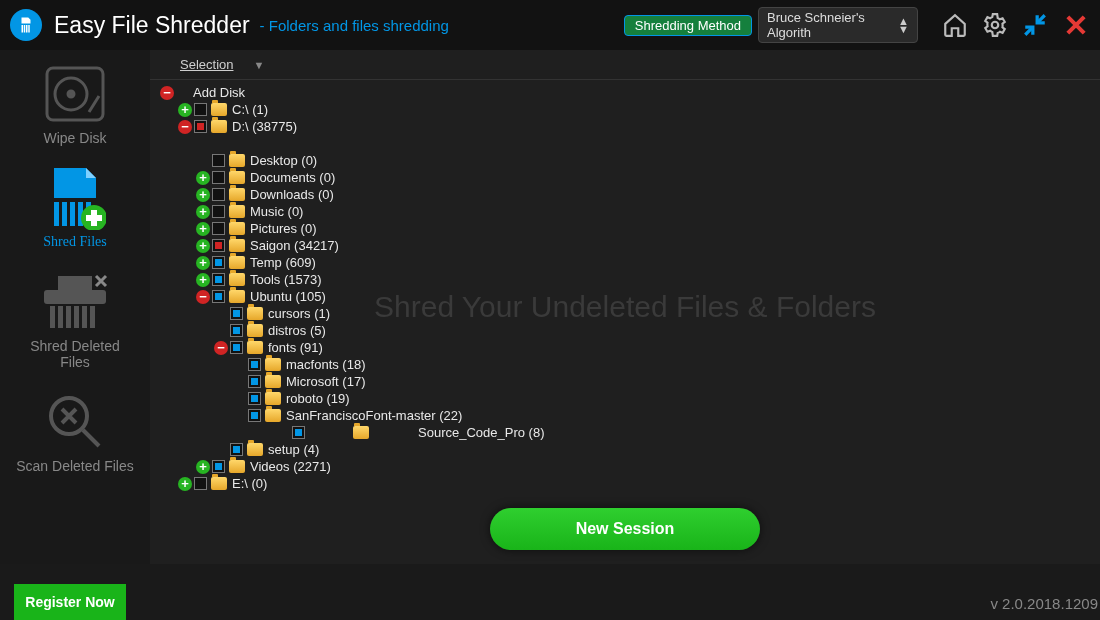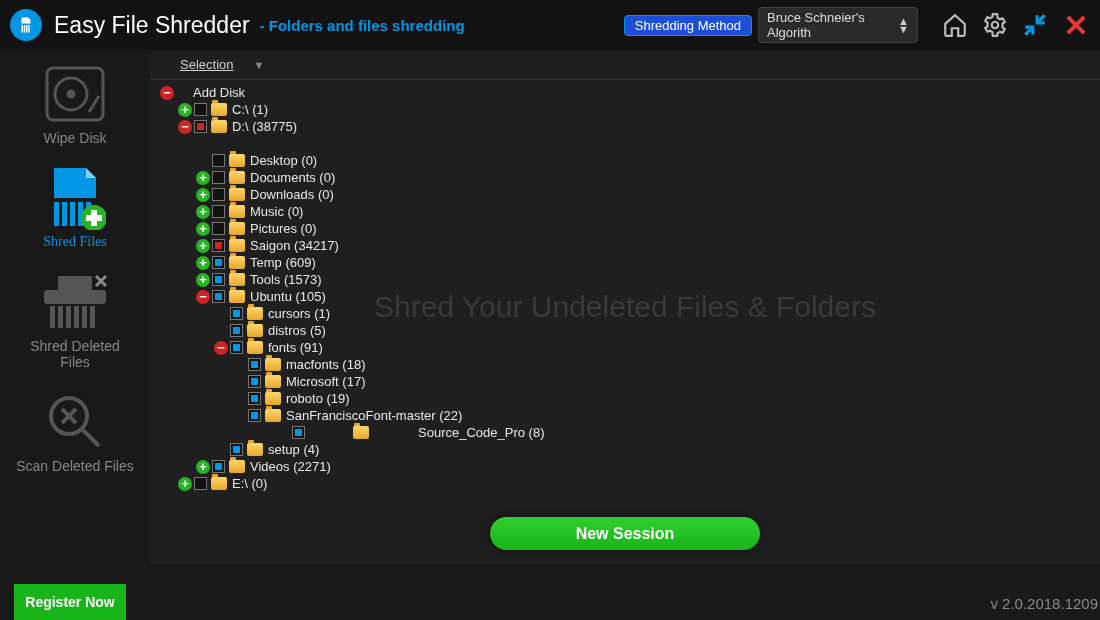--- a/index.html
+++ b/index.html
@@ -3,23 +3,23 @@
 <meta charset="utf-8">
 <style>
 * { margin: 0; padding: 0; box-sizing: border-box; font-family: "Segoe UI", Arial, sans-serif; }
 html, body { width: 1100px; height: 620px; background: #1a1a1a; color: #cfcfcf; overflow: hidden; }
 
 
 .header { height: 50px; background: #121212; display: flex; align-items: center; padding: 0 10px; }
 .logo { width: 32px; height: 32px; background: #0296E5; border-radius: 50%; display: flex; align-items: center; justify-content: center; }
 .logo svg { width: 18px; height: 18px; }
 .app-title { font-size: 23px; color: #ffffff; margin-left: 12px; font-weight: 300; }
-.app-sub { font-size: 15px; color: #0296E5; margin-left: 10px; font-weight: 700; }
+.app-sub { font-size: 15px; color: #0296E5; margin-left: 10px; font-weight: 400; }
 .header-spacer { flex: 1; }
-.method-btn { background: #1d4ed8; color: #fff; font-size: 13px; padding: 2px 10px; border-radius: 4px; border: 1px solid #0296E5; cursor: pointer; }
+.method-btn { background: #15803d; color: #fff; font-size: 13px; padding: 2px 10px; border-radius: 4px; border: 1px solid #0296E5; cursor: pointer; }
 .method-val { background: #2a2a2a; border: 1px solid #444; color: #ddd; font-size: 13px; padding: 2px 8px; border-radius: 4px; margin-left: 6px; width: 160px; display: flex; align-items: center; justify-content: space-between; cursor: pointer; }
 .hdr-icons { display: flex; gap: 14px; margin-left: 24px; align-items: center; }
 .hdr-icon { cursor: pointer; display: flex; }
 
 
 .body-wrap { display: flex; height: 514px; }
 .sidebar { width: 150px; background: #191919; display: flex; flex-direction: column; align-items: center; padding-top: 14px; }
 .sb-item { width: 120px; text-align: center; margin-bottom: 22px; cursor: pointer; }
 .sb-icon { width: 70px; height: 60px; margin: 0 auto 6px auto; position: relative; display: flex; align-items: center; justify-content: center; }
 .sb-label { font-size: 14px; color: #888; }
@@ -38,21 +38,21 @@
 .exp.none { background: transparent; }
 .chk { width: 13px; height: 13px; border: 1px solid #777; background: #111; margin-right: 4px; display: inline-flex; align-items: center; justify-content: center; cursor: pointer; flex-shrink: 0;}
 .chk.partial::after { content: ""; width: 7px; height: 7px; background: #0296E5; }
 .chk.partial.red::after { background: #d02424; }
 .fld { width: 16px; height: 13px; background: linear-gradient(#ffd76a,#e6a72a); border-radius: 2px; position: relative; margin-right: 5px; flex-shrink: 0;}
 .fld::before { content: ""; position: absolute; top: -3px; left: 1px; width: 6px; height: 3px; background: #e6a72a; border-radius: 1px 1px 0 0; }
 .txt { color: #e8e8e8; }
 .watermark { position: absolute; left: 0; right: 0; top: 50%; transform: translateY(-50%); text-align: center; font-size: 30px; color: #3a3a3a; pointer-events: none; font-weight: 400; z-index: 1;}
 
 
-.new-session { position: absolute; bottom: 14px; left: 50%; transform: translateX(-50%); width: 270px; height: 33px; border-radius: 22px; background: linear-gradient(#2fcf2f,#19b419); color: #fff; font-size: 16px; font-weight: 600; display: flex; align-items: center; justify-content: center; cursor: pointer; box-shadow: 0 0 10px rgba(0,0,0,.6); }
+.new-session { position: absolute; bottom: 14px; left: 50%; transform: translateX(-50%); width: 270px; height: 42px; border-radius: 22px; background: linear-gradient(#2fcf2f,#19b419); color: #fff; font-size: 16px; font-weight: 600; display: flex; align-items: center; justify-content: center; cursor: pointer; box-shadow: 0 0 10px rgba(0,0,0,.6); }
 
 
 .footer { height: 56px; width: 1100px; display: flex; align-items: flex-end; margin-left: 14px; }
 .reg-btn { background: #19b419; color: #fff; width: 112px; height: 36px; display: flex; align-items: center; justify-content: center; font-size: 14px; font-weight: 600; cursor: pointer; }
 .version { margin-left: auto; margin-right: 16px; color: #888; font-size: 15px; padding-bottom: 8px; }
 </style>
 </head>
 <body>
 
 <div class="header">

